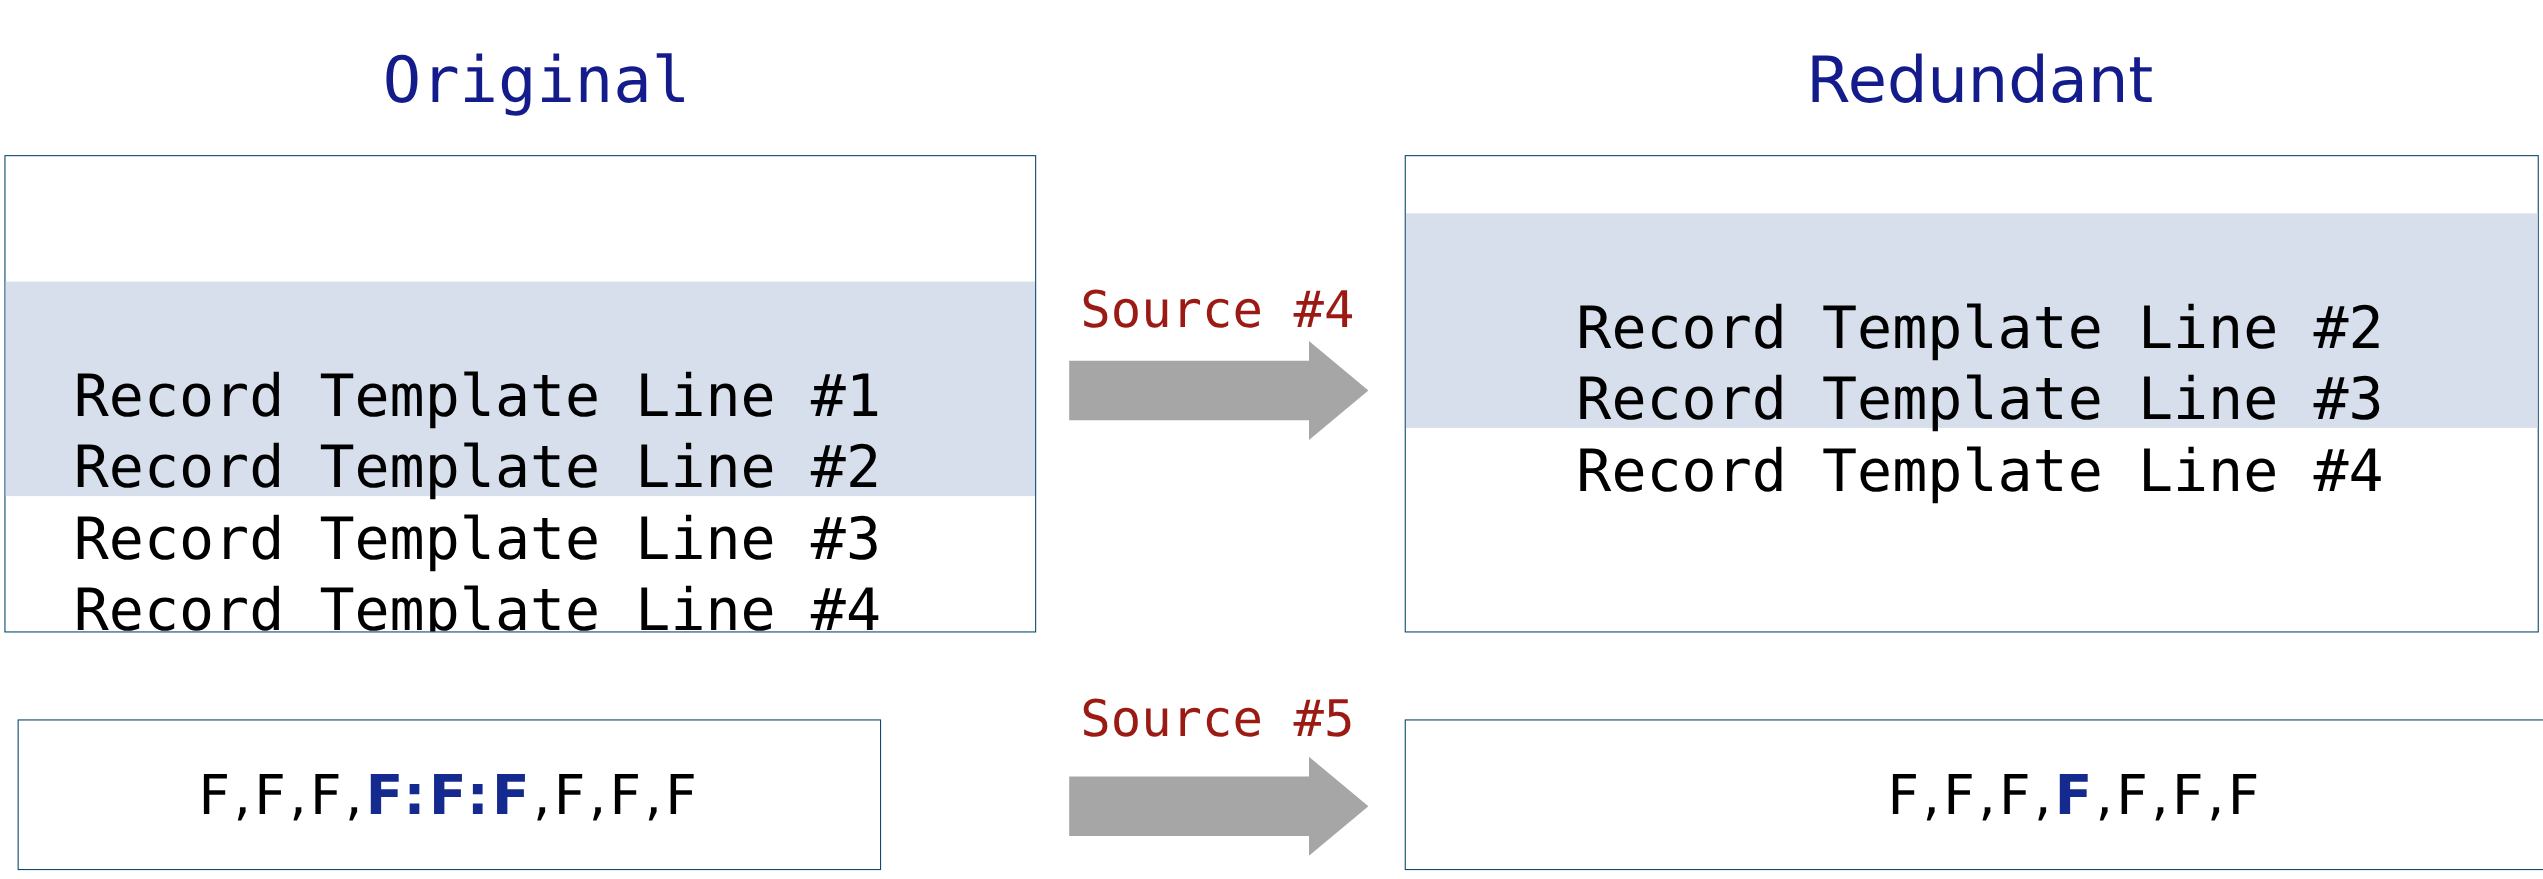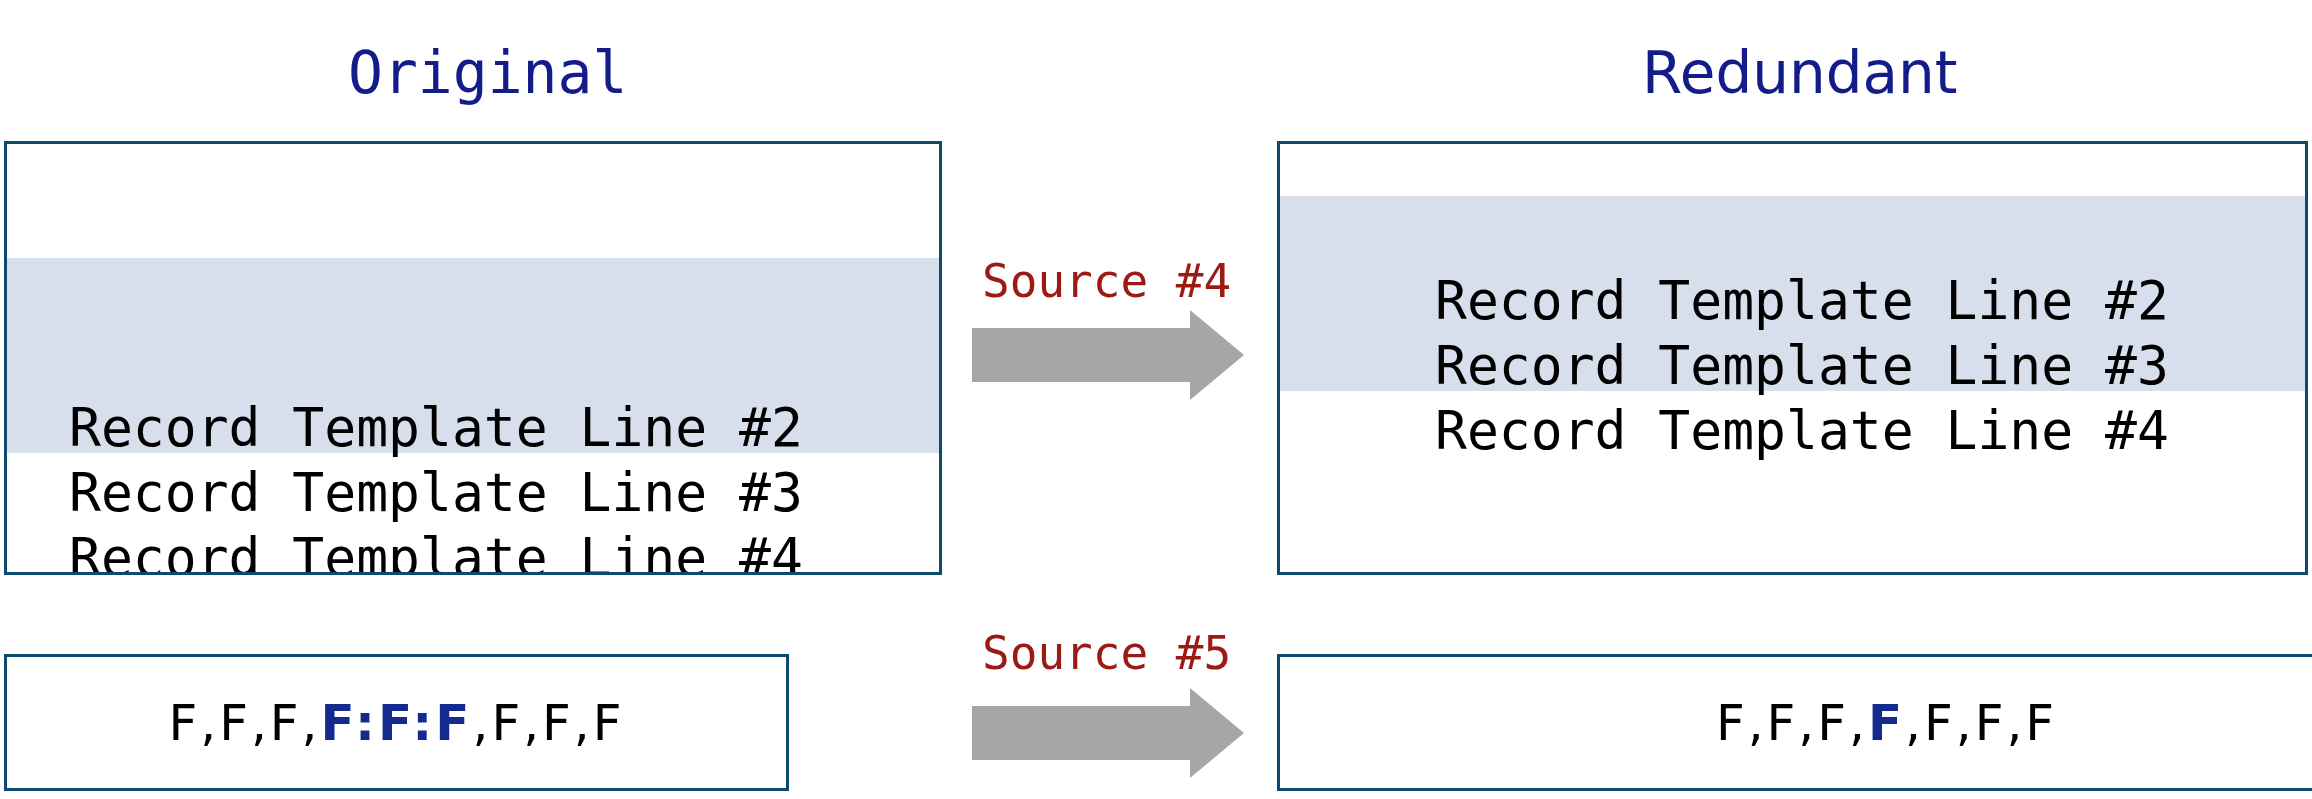--- a/index.html
+++ b/index.html
@@ -33,28 +33,28 @@
     font-family: "DejaVu Sans", sans-serif;
     font-size: 58px;
   }
   #title-original { left: 348px; top: 44px; }
   #title-redundant { left: 1642px; top: 44px; }
 
   
   .panel {
     position: absolute;
     box-sizing: border-box;
-    border: 3px solid #0c4a6e;
+    border: 1px solid #0c4a6e;
     background: #ffffff;
     overflow: hidden;
     text-align: center;
   }
   #panel-original   { left: 4px;    top: 141px; width: 938px;  height: 434px; }
   #panel-redundant  { left: 1277px; top: 141px; width: 1031px; height: 434px; }
-  #panel-original-2 { left: 4px;    top: 654px; width: 785px;  height: 137px; }
+  #panel-original-2 { left: 16px;    top: 654px; width: 785px;  height: 137px; }
   #panel-redundant-2{ left: 1277px; top: 654px; width: 1219px; height: 137px; }
 
   
   .highlight-band {
     position: absolute;
     left: 0;
     right: 0;
     background: #d6dfeb;
   }
   #band-original  { top: 114px; height: 195px; }
@@ -124,20 +124,21 @@
 
   <div class="col-title sans" id="title-redundant">Redundant</div>
 
   <div class="col-title mono" id="title-original">Original</div>
 
   <div class="panel" id="panel-original">
 
     <div class="highlight-band" id="band-original"></div>
 
     <div class="record-lines">
+      <div class="record-line" style="top:186px">Record Template Line #1</div>
       <div class="record-line" style="top:251px">Record Template Line #2</div>
       <div class="record-line" style="top:316px">Record Template Line #3</div>
       <div class="record-line" style="top:381px">Record Template Line #4</div>
 
     </div>
   </div>
 
   <div class="source-label" id="source-1">Source #4</div>
 
   <svg class="arrow" id="arrow-1" viewBox="0 0 280 90">

